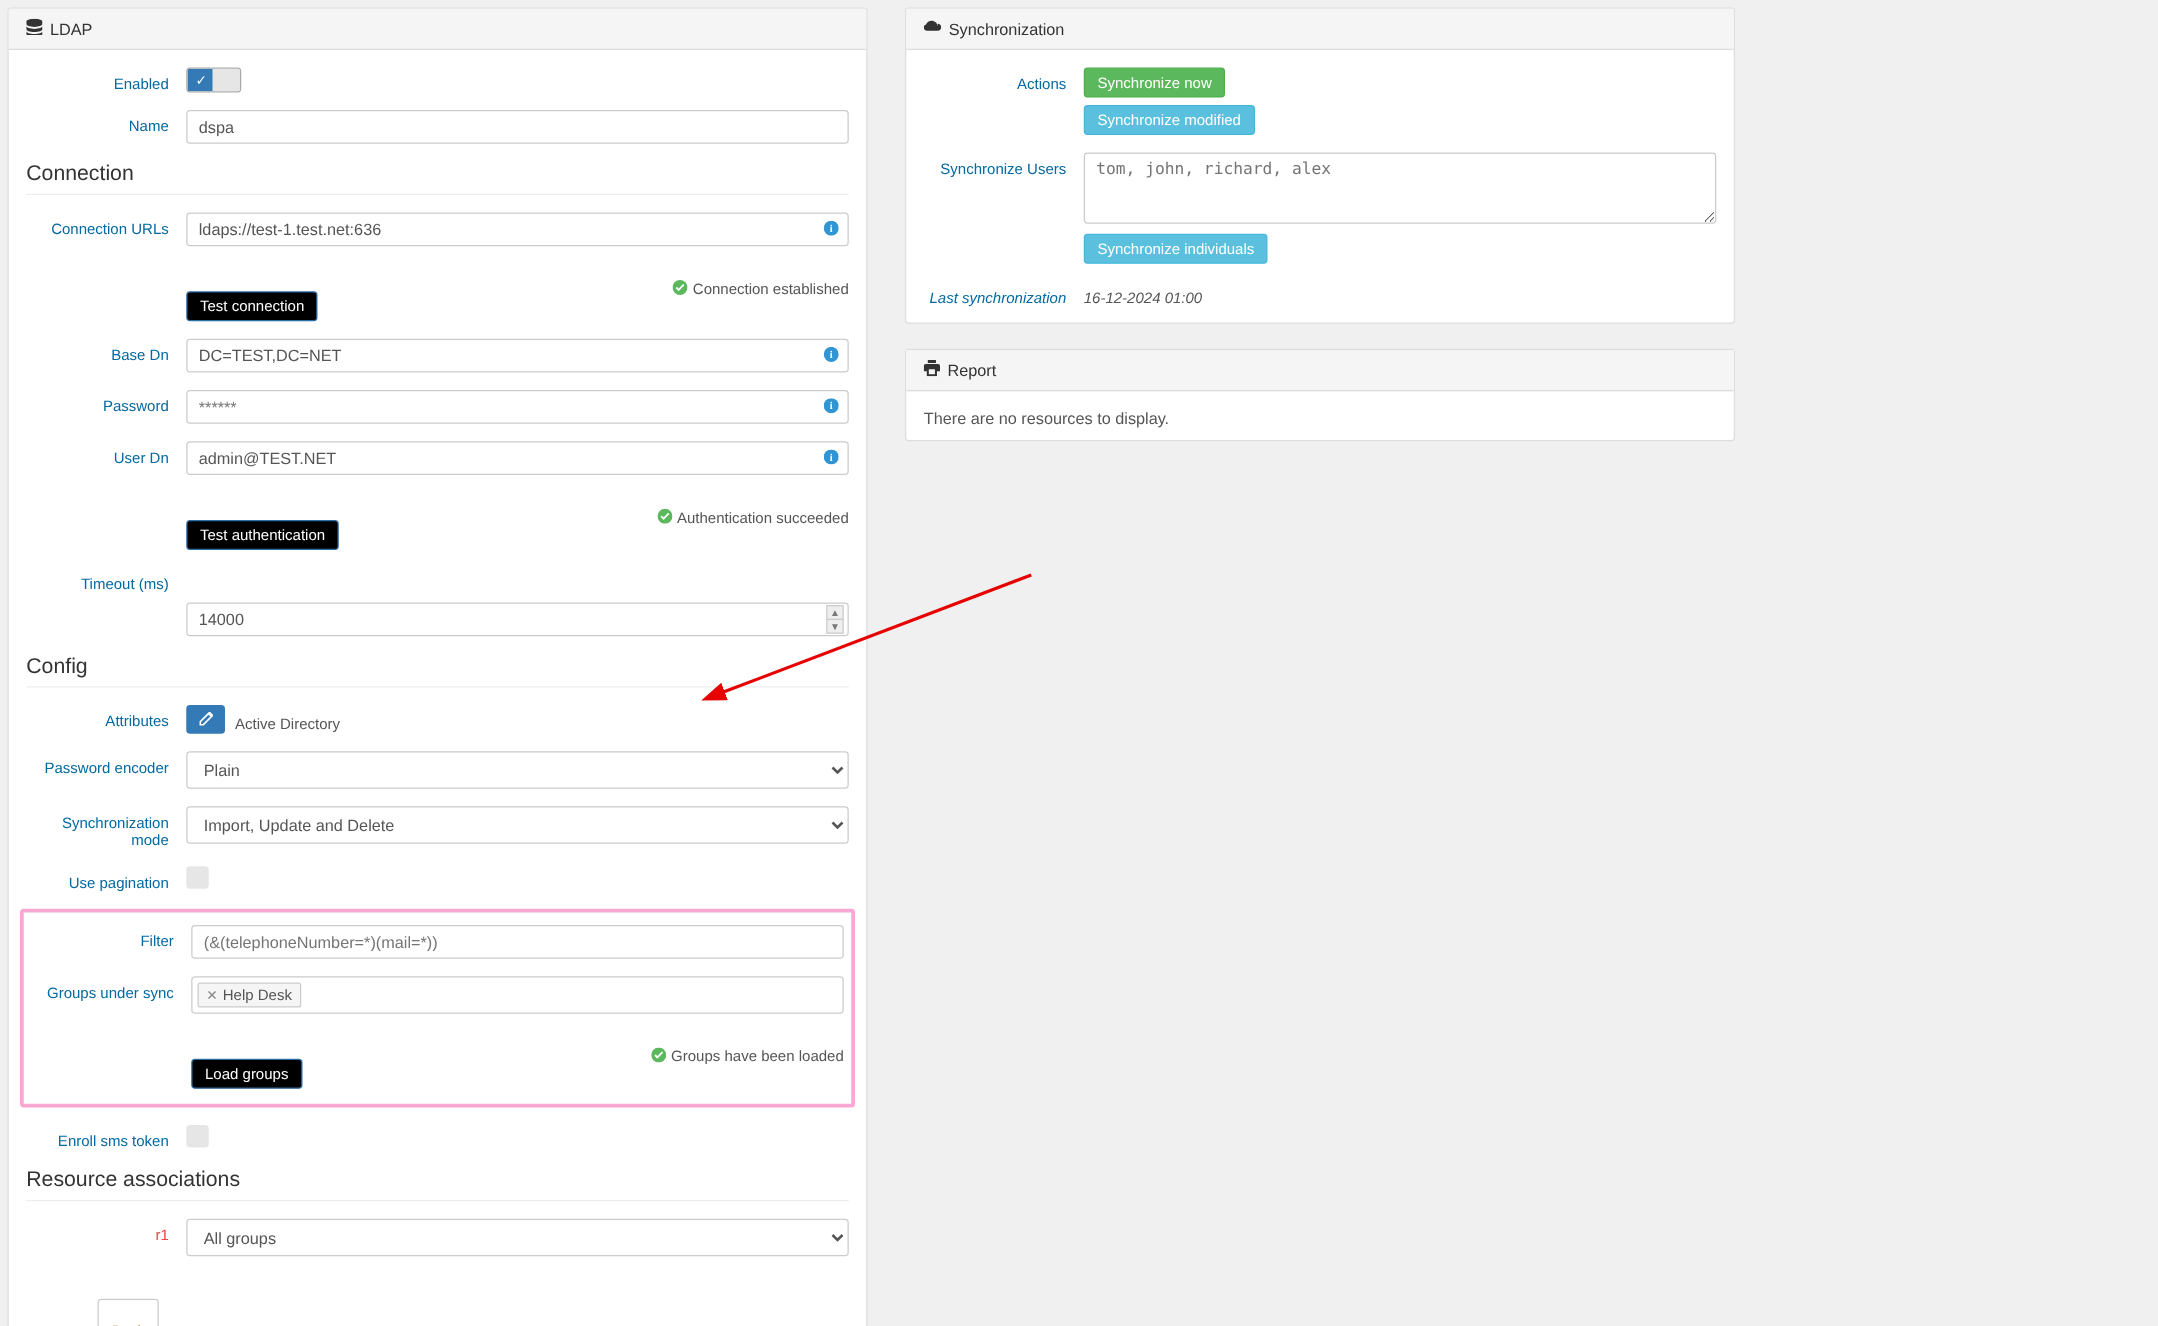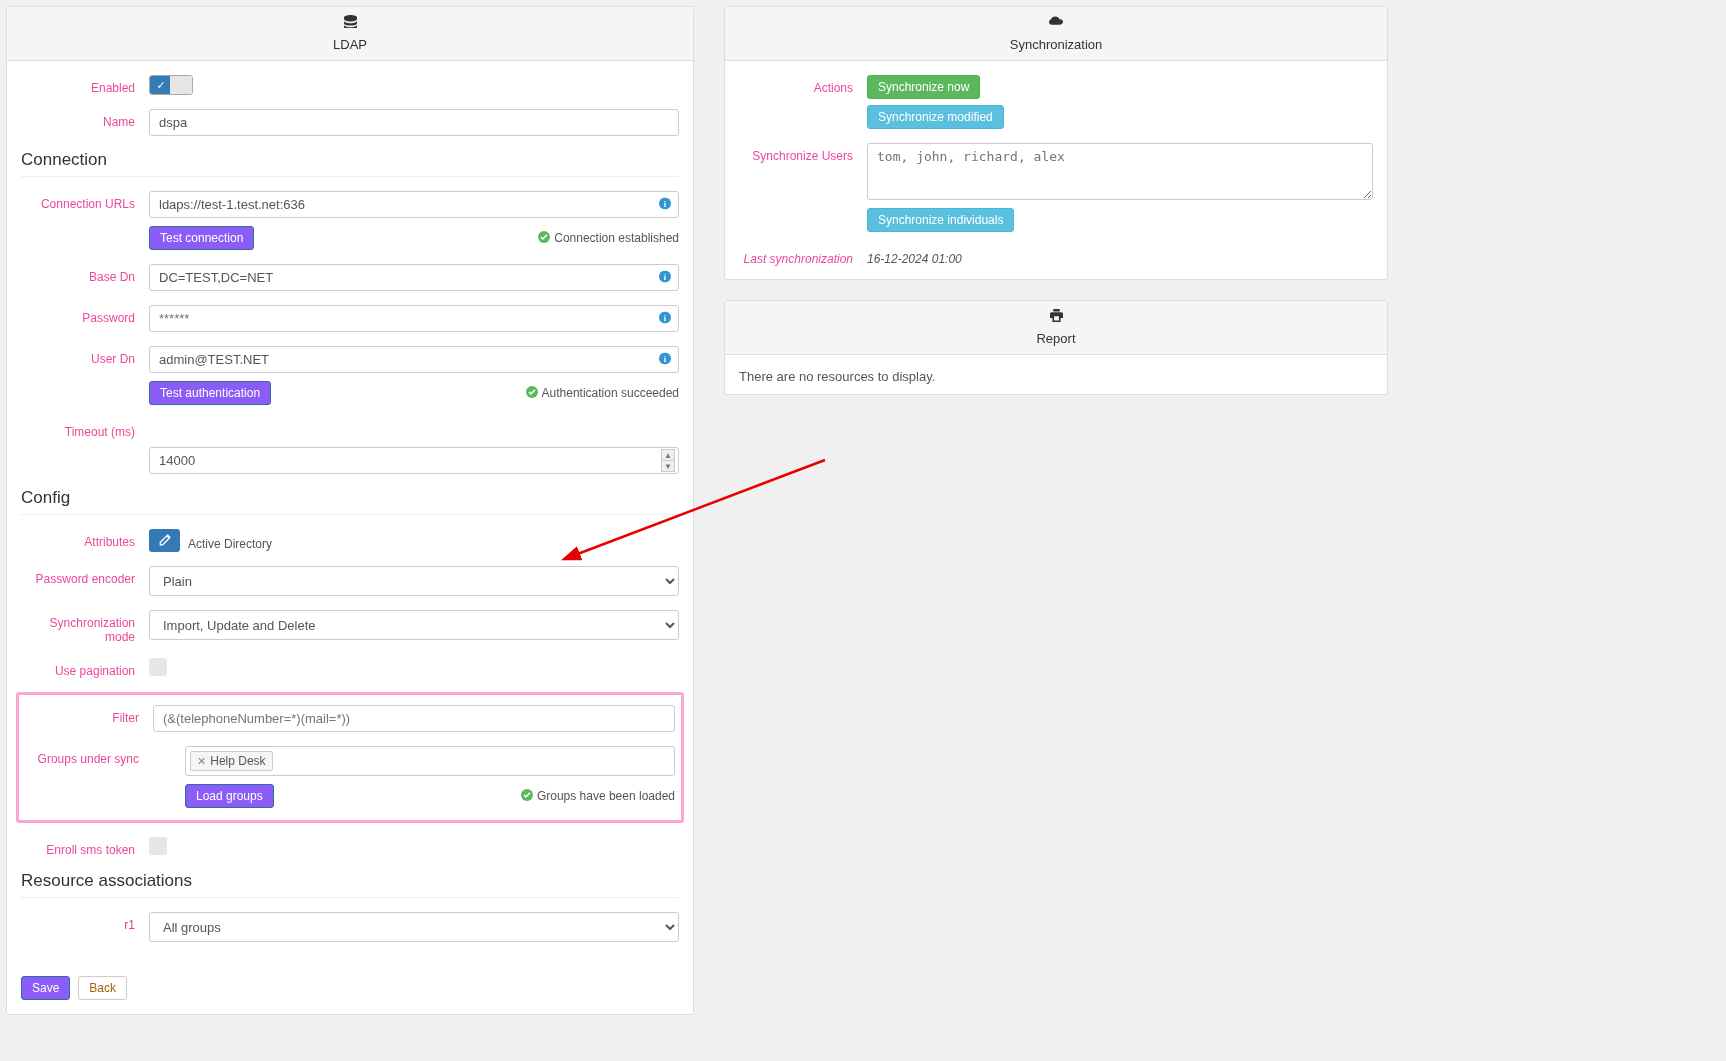--- a/index.html
+++ b/index.html
@@ -24,36 +24,35 @@
     }
     .panel-header {
       background: #f5f5f5;
       border-bottom: 1px solid #ddd;
       padding: 8px 14px;
       font-size: 13px;
       color: #333;
       display: flex;
       align-items: center;
       gap: 6px;
-      flex-direction: column;
     }
     .panel-body { padding: 14px 14px 10px; }
     .form-row {
       display: flex;
       align-items: flex-start;
       margin-bottom: 14px;
     }
     .lbl {
       width: 128px;
       min-width: 128px;
       text-align: right;
       padding-right: 14px;
       padding-top: 6px;
       font-size: 12px;
-      color: #ec4899;
+      color: #0369a1;
     }
     .ctl { flex: 1; display: flex; flex-direction: column; align-items: flex-start; }
     .section-title {
       font-size: 17px;
       font-weight: 400;
       color: #333;
       border-bottom: 1px solid #eee;
       padding-bottom: 6px;
       margin: 10px 0 14px;
     }
@@ -94,21 +93,21 @@
     .ok-icon { color: #5cb85c; font-size: 12px; }
     .btn {
       display: inline-block;
       padding: 4px 10px;
       font-size: 12px;
       color: #fff;
       border: 1px solid transparent;
       border-radius: 3px;
       cursor: pointer;
     }
-    .btn-primary { background: #8b5cf6; border-color: #2e6da4; }
+    .btn-primary { background: #000000; border-color: #2e6da4; margin-top: 28px; }
     .btn-success { background: #5cb85c; border-color: #4cae4c; }
     .btn-info { background: #5bc0de; border-color: #46b8da; }
     .btn-default { background: #fff; border-color: #ccc; color: #a16207; }
     .btn-icon {
       background: #337ab7; border-color: #2e6da4; color: #fff;
       padding: 5px 9px; font-size: 13px; border-radius: 3px; display: inline-flex;
     }
     .toggle {
       width: 44px; height: 20px; border-radius: 3px; display: inline-block;
       position: relative; overflow: hidden; border: 1px solid #aaa;
@@ -314,21 +313,21 @@
           </div>
         </div>
 
         <div class="highlight-box">
           <div class="form-row">
             <div class="lbl">Filter</div>
             <div class="ctl">
               <input type="text" placeholder="(&amp;(telephoneNumber=*)(mail=*))" style="">
             </div>
           </div>
-          <div class="form-row" style="margin-bottom:6px;gap:32px;">
+          <div class="form-row" style="margin-bottom:6px;">
             <div class="lbl">Groups under sync</div>
             <div class="ctl">
               <div class="tag-input">
                 <span class="tag">
                   <span class="remove">✕</span>
                   <span>Help Desk</span>
                 </span>
               </div>
               <div class="status-line">
                 <button class="btn btn-primary">Load groups</button>

